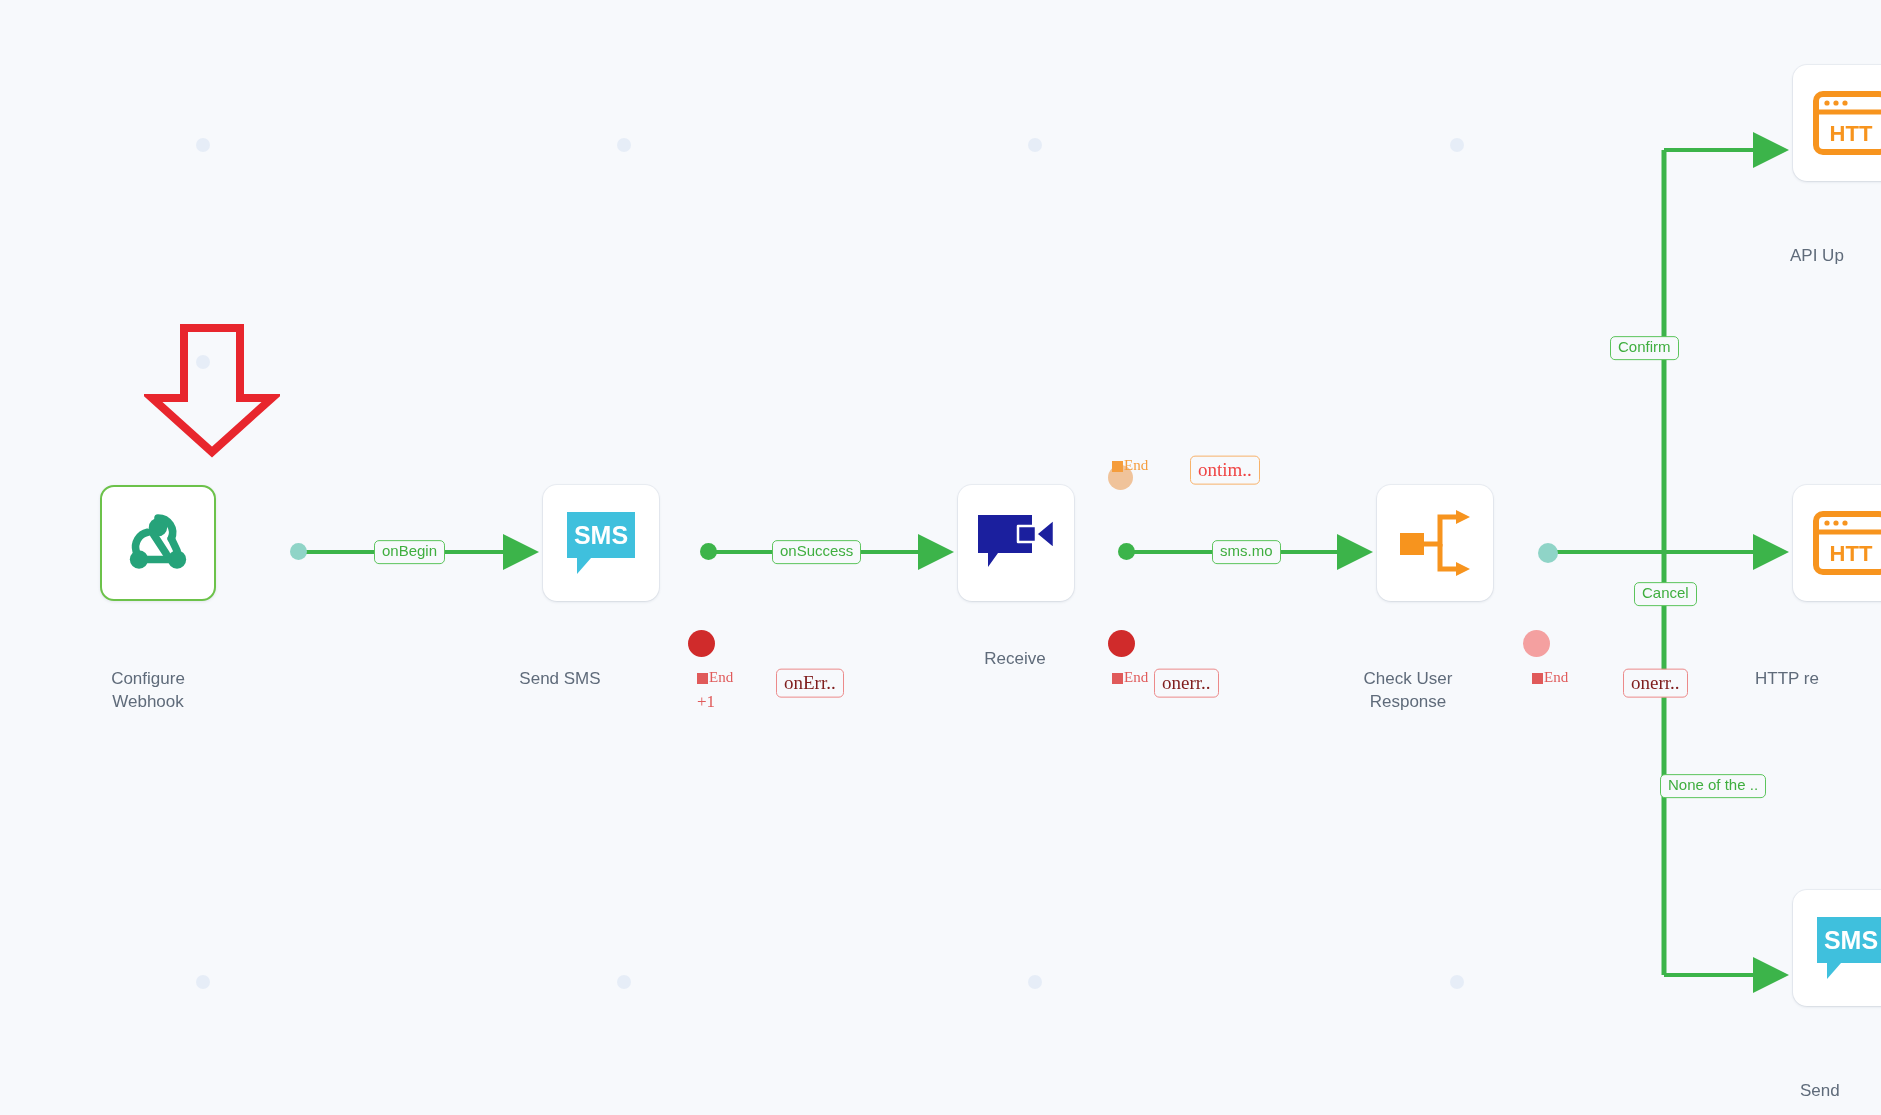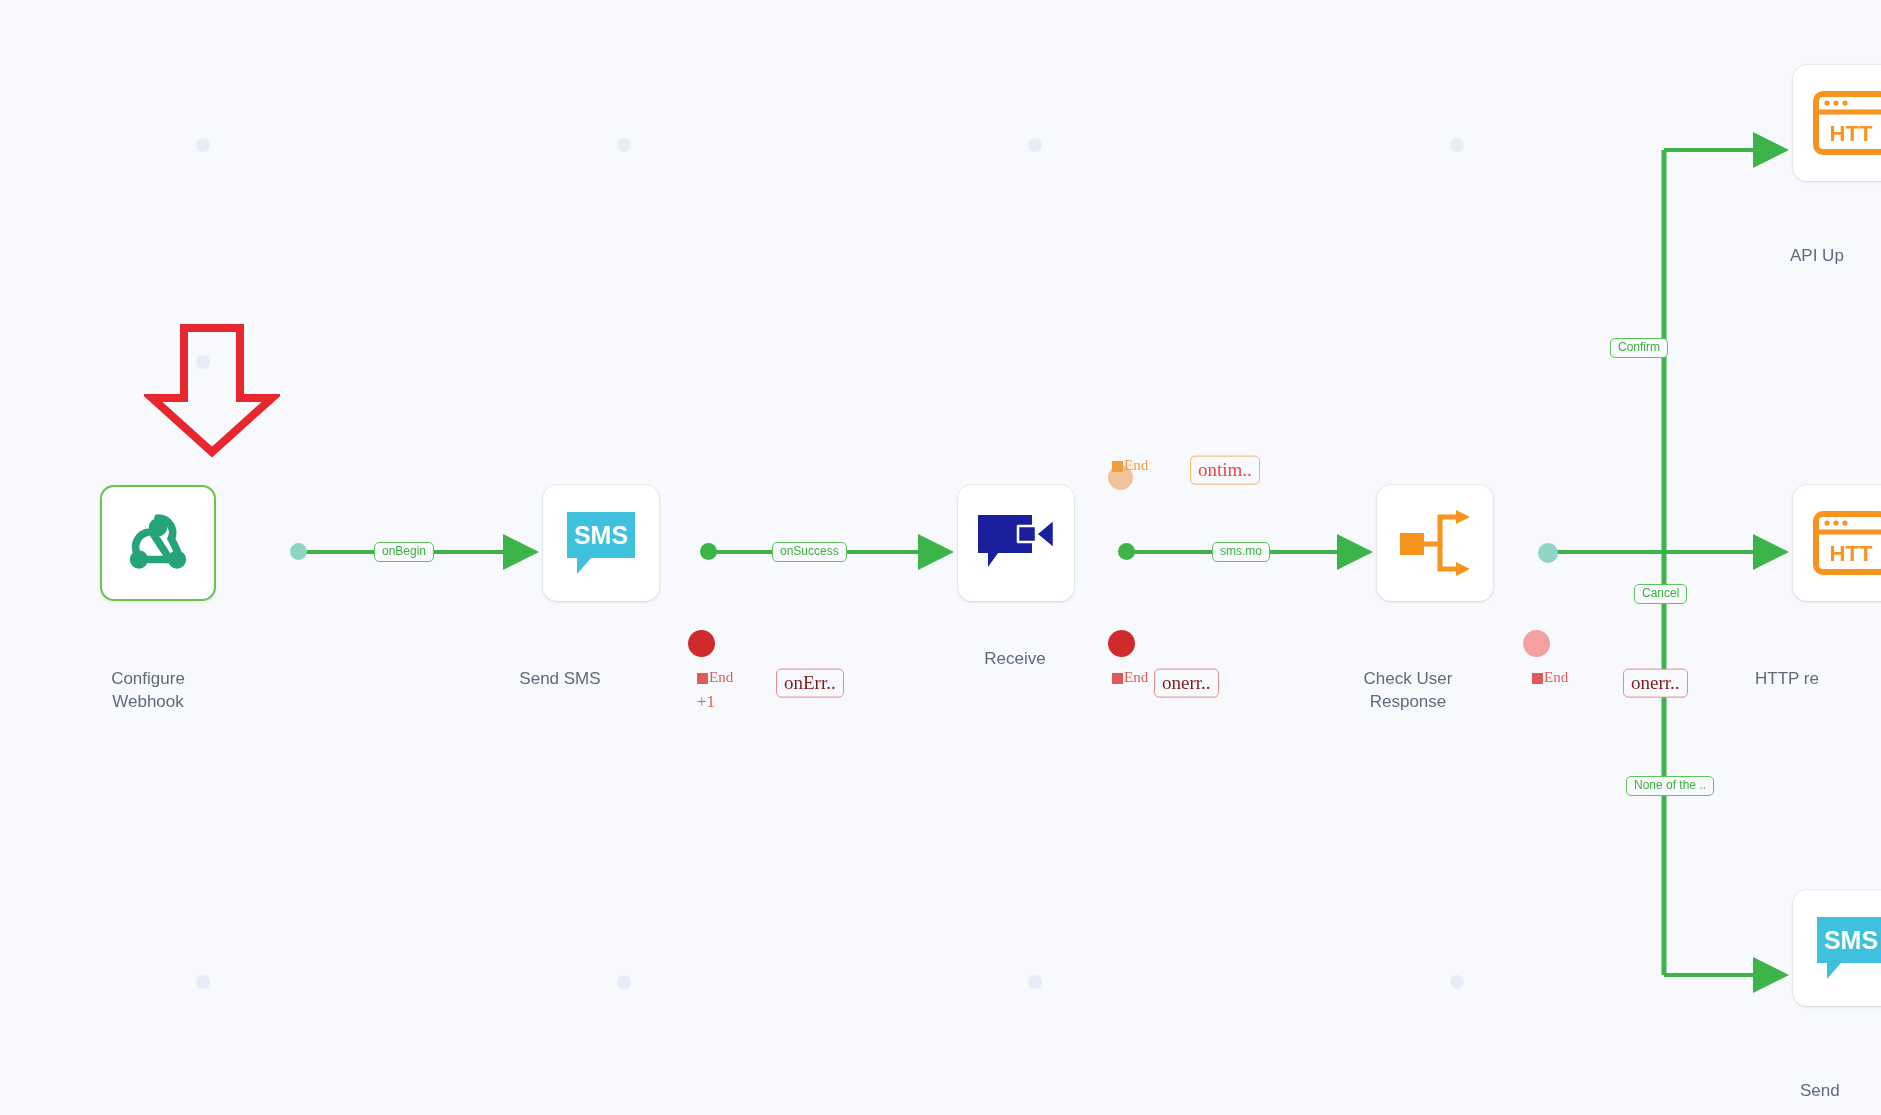--- a/index.html
+++ b/index.html
@@ -62,21 +62,21 @@
     height: 17px;
   }
   .port.green       { background: #3cb44a; }
   .port.red         { background: #d02b2b; }
   .port.red-pale    { background: #f4a0a0; }
   .port.orange-pale { background: #f0c39a; }
   .port.teal-pale   { background: #8fd4c7; }
   
   .elabel {
     position: absolute;
-    font-size: 12px;
+    font-size: 15px;
     padding: 1px 7px 2px 7px;
     border-radius: 5px;
     background: #f7f9fc;
     white-space: nowrap;
     font-family: "Liberation Sans", sans-serif;
     line-height: 1.25;
   }
   .elabel.green  { color: #3fae3f; border: 1.5px solid #5cc45c; }
   .elabel.red    { color: #7f1d1d; border: 1.5px solid #ec8a8a; font-family:"Liberation Serif", serif; }
   .elabel.orange { color: #ef4444; border: 1.5px solid #f7b26a; font-family:"Liberation Serif", serif; }
@@ -245,21 +245,21 @@
   <div class="port red" style="left:1108px; top:630px; width:27px; height:27px;"></div>
   <div class="port orange-pale" style="left:1108px; top:465px; width:25px; height:25px;"></div>
   <div class="port teal-pale" style="left:1538px; top:543px; width:20px; height:20px;"></div>
   <div class="port red-pale" style="left:1523px; top:630px; width:27px; height:27px;"></div>
 
   <div class="elabel green" style="left:374px;  top:552px;  transform:translateY(-50%);">onBegin</div>
   <div class="elabel green" style="left:772px;  top:552px;  transform:translateY(-50%);">onSuccess</div>
   <div class="elabel green" style="left:1212px; top:552px;  transform:translateY(-50%);">sms.mo</div>
   <div class="elabel green" style="left:1610px; top:348px;  transform:translateY(-50%);">Confirm</div>
   <div class="elabel green" style="left:1634px; top:594px;  transform:translateY(-50%);">Cancel</div>
-  <div class="elabel green" style="left:1626px; top:786px;  transform:translateY(-50%);">None of the ..</div>
+  <div class="elabel green" style="left:1660px; top:786px;  transform:translateY(-50%);">None of the ..</div>
 
   <div class="elabel red" style="left:776px;  top:683px; transform:translateY(-50%); font-size:19px;">onErr..</div>
   <div class="elabel red" style="left:1154px; top:683px; transform:translateY(-50%); font-size:19px;">onerr..</div>
   <div class="elabel red" style="left:1623px; top:683px; transform:translateY(-50%); font-size:19px;">onerr..</div>
   <div class="elabel orange" style="left:1190px; top:470px; transform:translateY(-50%); font-size:19px;">ontim..</div>
 
   <div class="endmark" style="left:697px; top:670px;">
     <span class="sq red"></span>
     <span class="txt red">End</span>
   </div>

